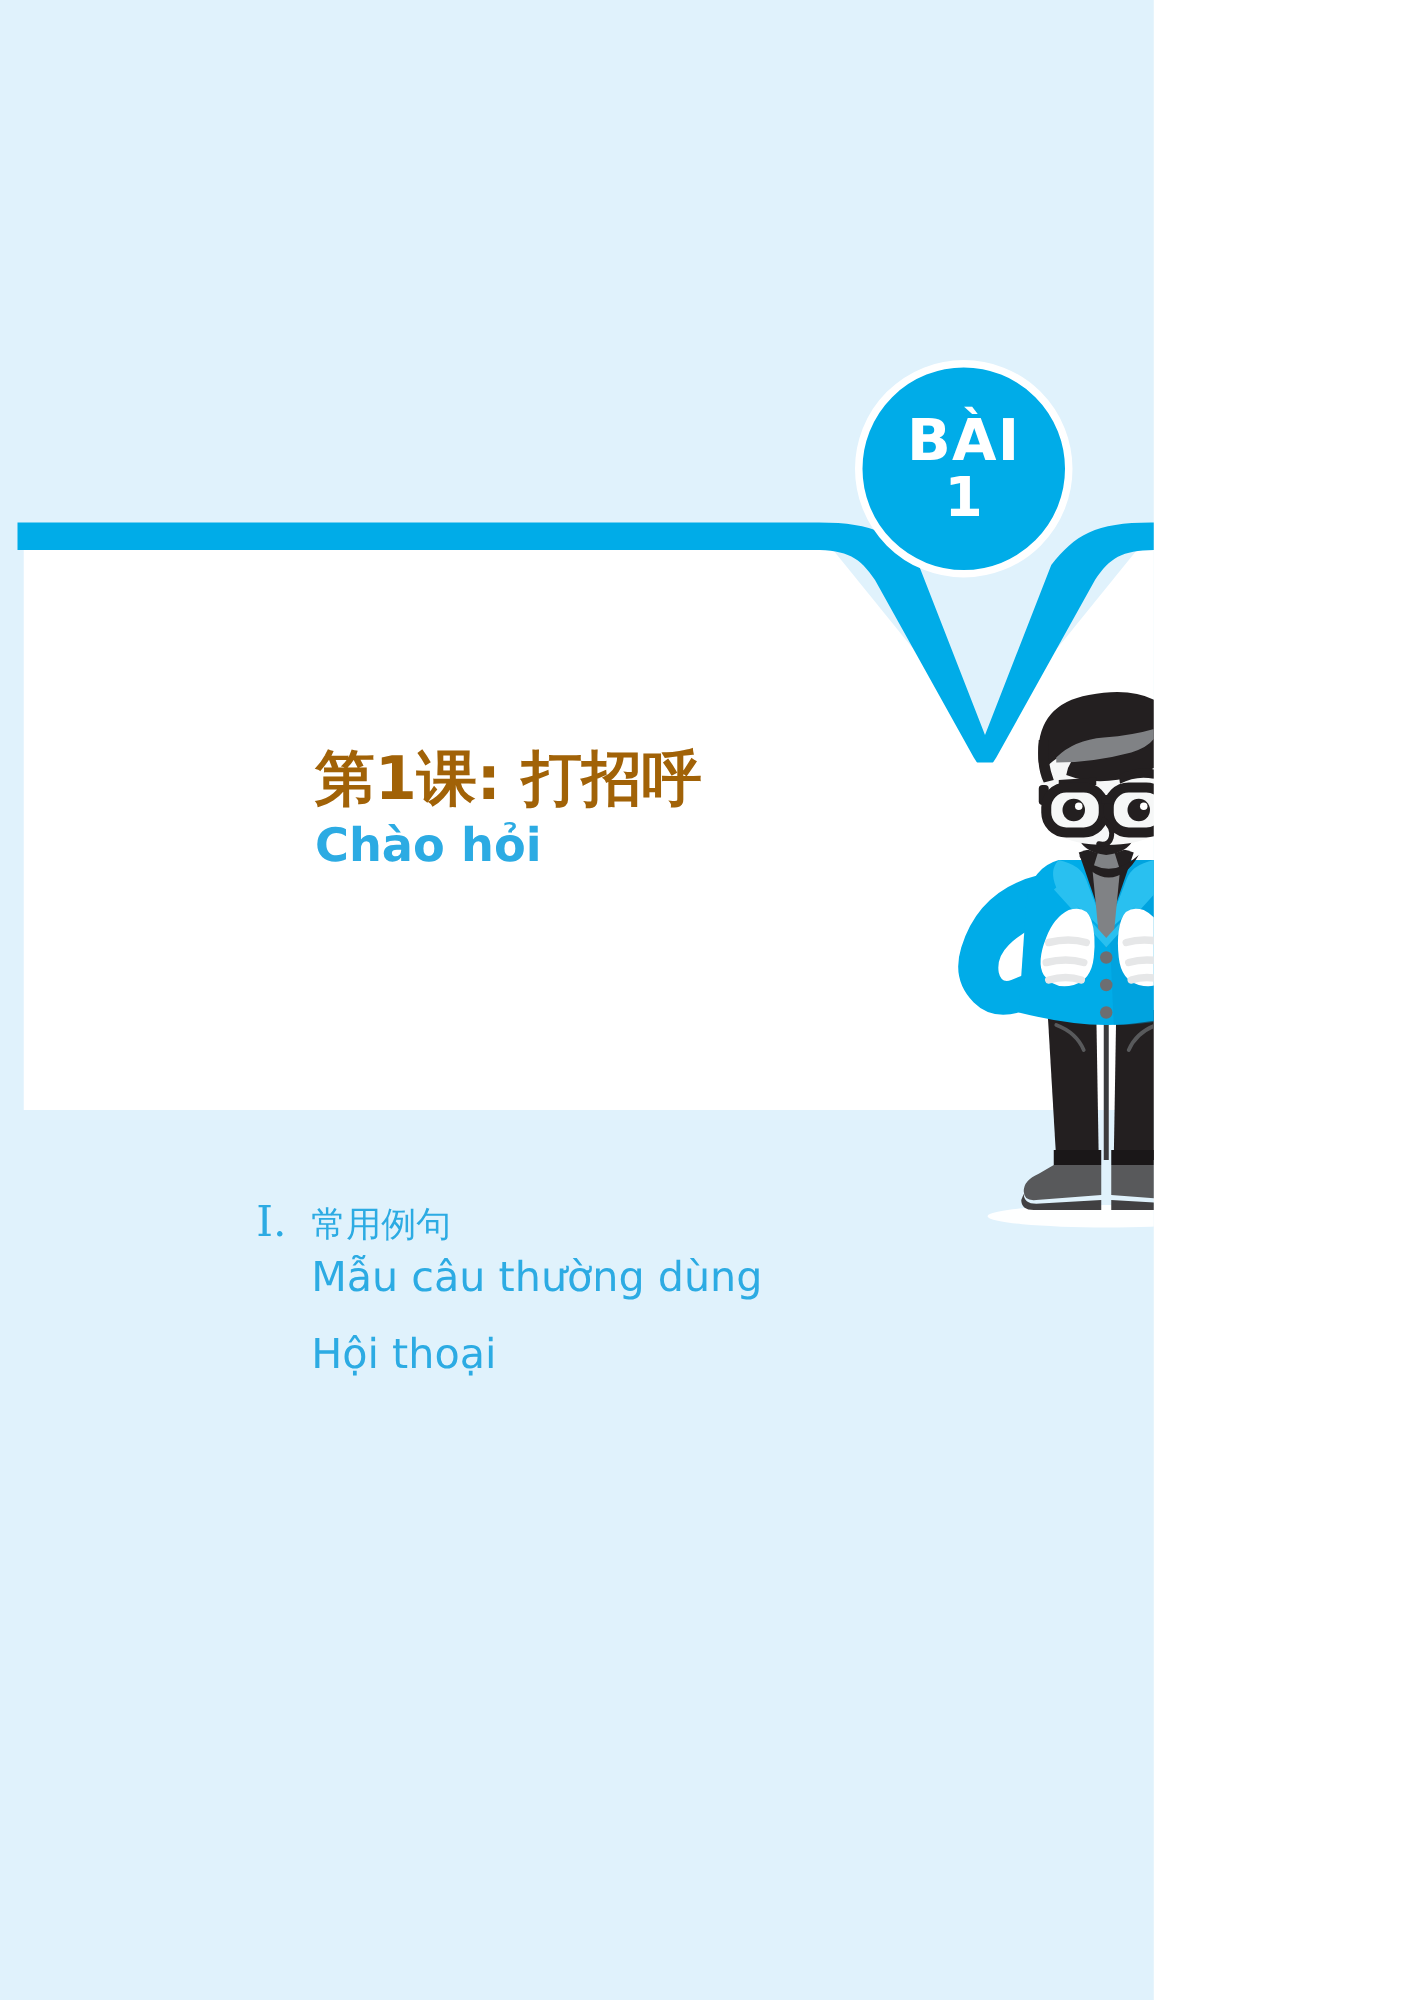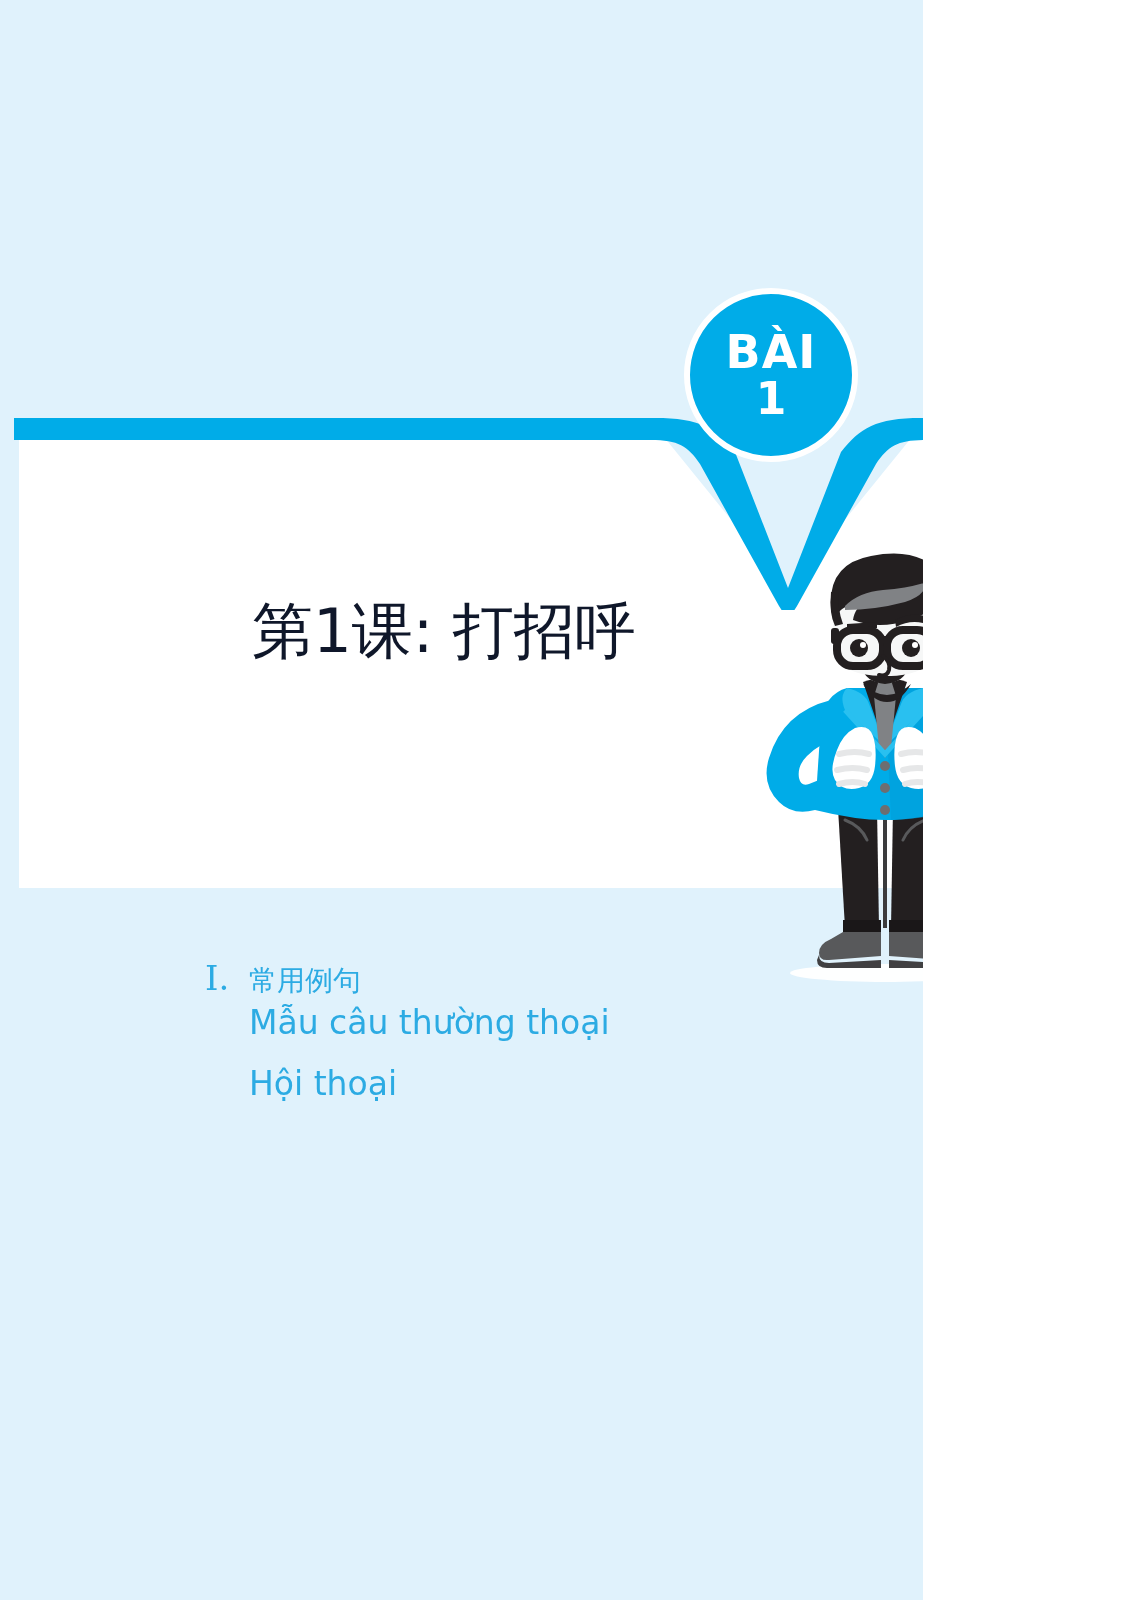--- a/index.html
+++ b/index.html
@@ -67,23 +67,23 @@
   }
 
   
   #lesson-title {
     position: absolute;
     left: 252px;
     top: 596px;
     z-index: 5;
   }
   #lesson-title .cn {
-    color: #0f172a;
-    font-size: 61px;
-    font-weight: normal;
+    color: #a16207;
+    font-size: 48px;
+    font-weight: bold;
     line-height: 1.15;
     white-space: nowrap;
   }
   #lesson-title .vi {
     color: #2cabe3;
     font-size: 37px;
     font-weight: bold;
     line-height: 1.2;
     margin-top: 4px;
     white-space: nowrap;
@@ -161,29 +161,30 @@
              Z" fill="#00ace8"></path>
   </svg>
 
   <div id="badge">
     <div class="badge-word">BÀI</div>
     <div class="badge-num">1</div>
   </div>
 
   <div id="lesson-title">
     <div class="cn">第1课: 打招呼</div>
+    <div class="vi">Chào hỏi</div>
   </div>
 
   <div id="toc">
     <div class="toc-item">
       <div class="toc-head">
         <span class="toc-num">I.</span>
         <span class="toc-cn">常用例句</span>
       </div>
-      <div class="toc-vi">Mẫu câu thường thoại</div>
+      <div class="toc-vi">Mẫu câu thường dùng</div>
     </div>
     <div class="toc-item">
       <div class="toc-vi">Hội thoại</div>
     </div>
   </div>
 
   <svg id="character" viewBox="0 0 300 440" preserveAspectRatio="xMidYMax meet">
 
     <ellipse cx="150" cy="425" rx="95" ry="9" fill="#ffffff" opacity="0.95"></ellipse>
 

